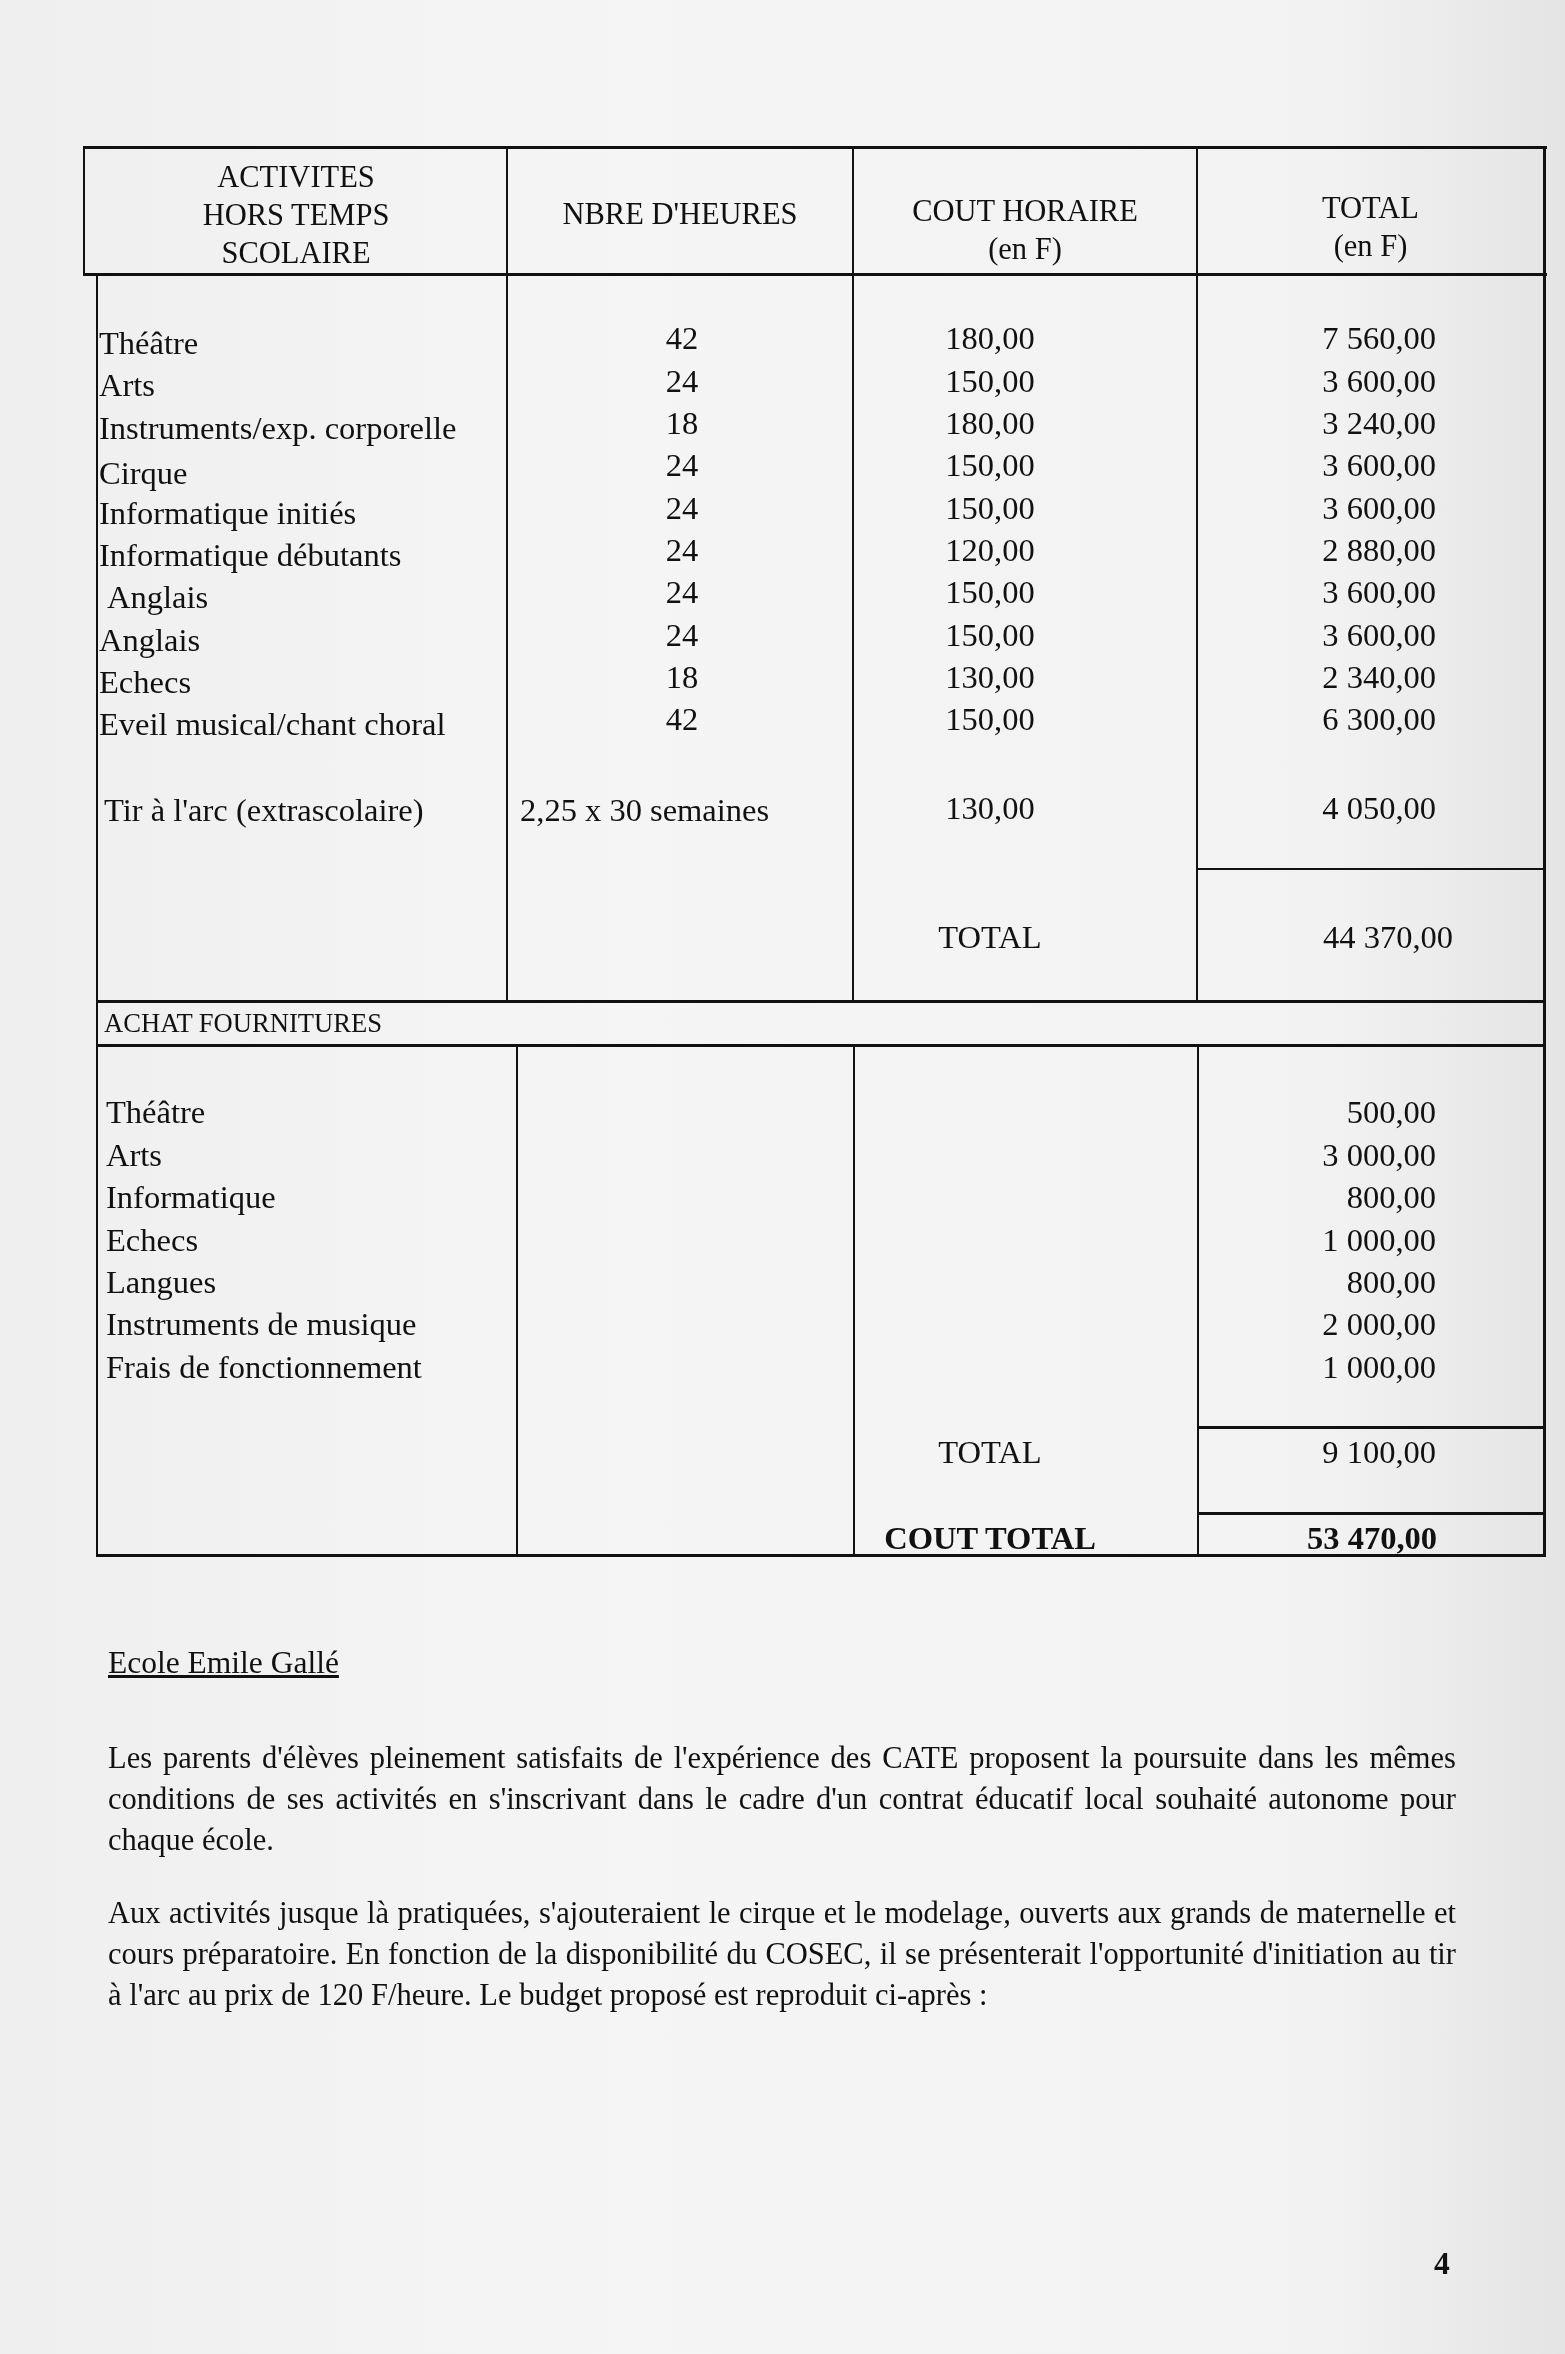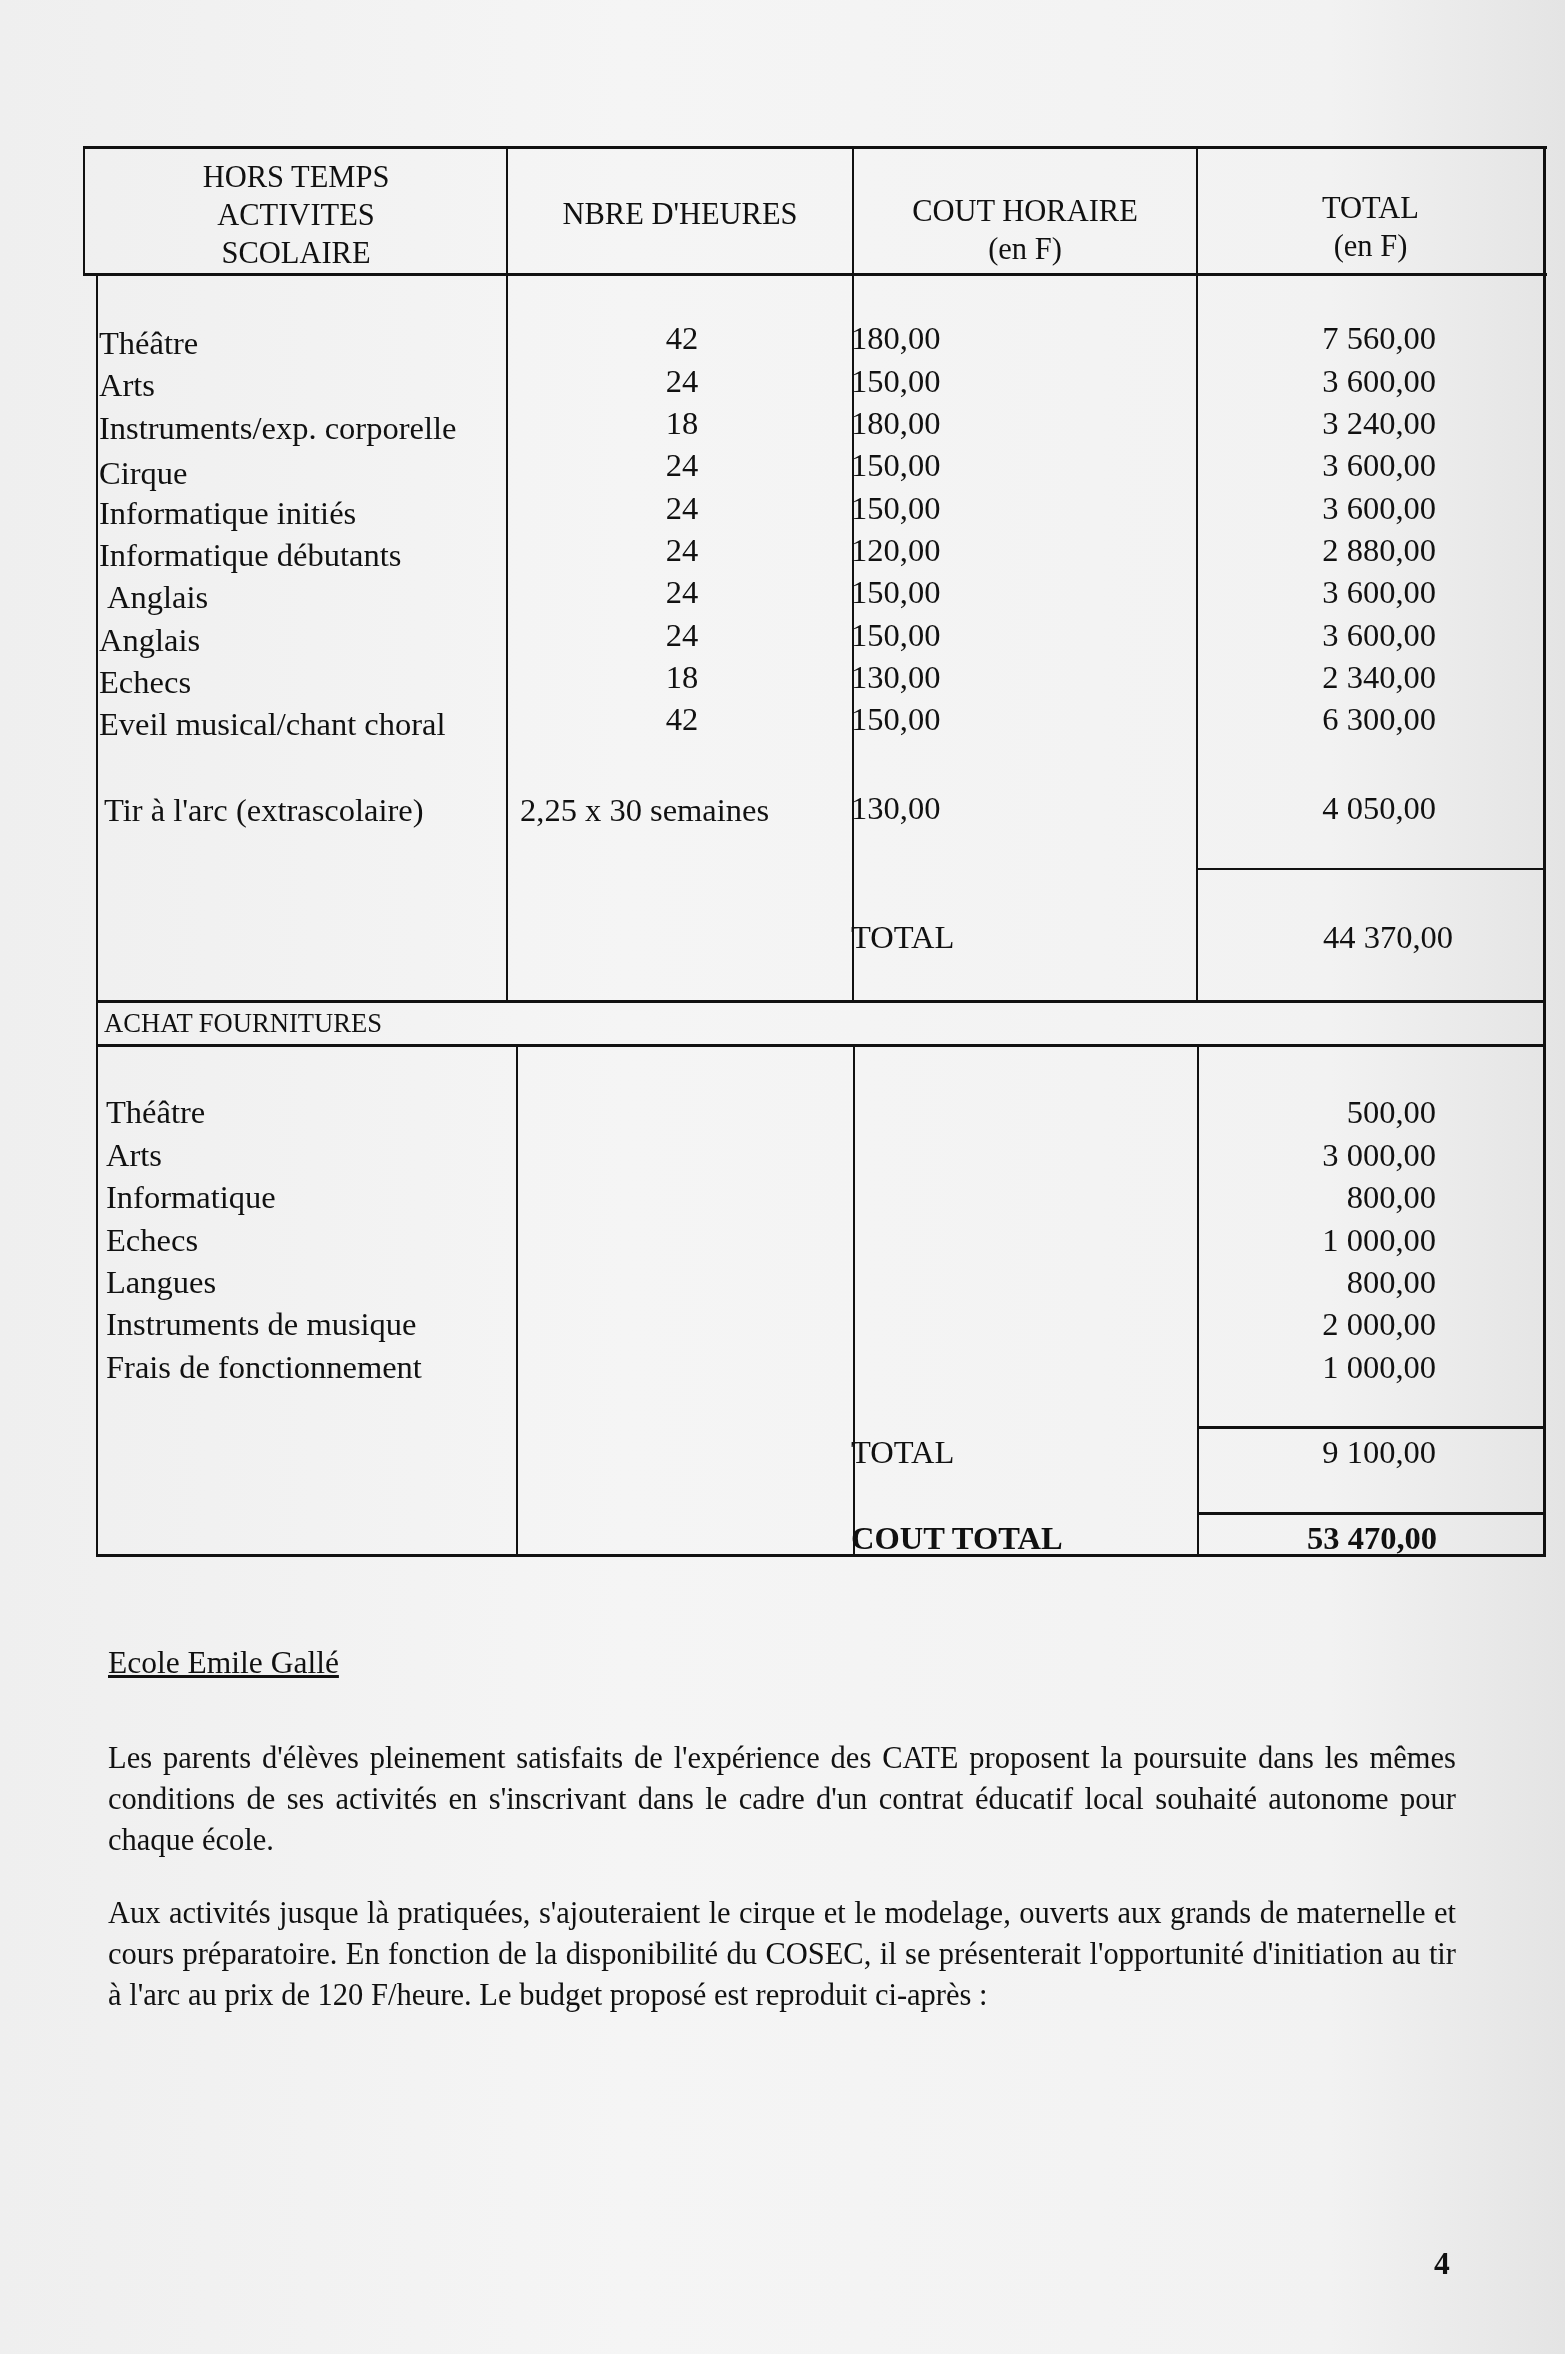--- a/index.html
+++ b/index.html
@@ -7,21 +7,21 @@
     width:1565px; height:2354px; position:relative; overflow:hidden;
     background: linear-gradient(90deg, #efefef 0%, #f5f5f5 40%, #f2f2f2 85%, #e4e4e4 100%);
     font-family: "Liberation Serif", "DejaVu Serif", serif;
     color:#111;
   }
   .line { position:absolute; background:#111; }
   .hdr { position:absolute; text-align:center; font-size:30.5px; line-height:38px; }
   .cell { position:absolute; font-size:32.5px; line-height:42px; }
   .lbl { left:99px; width:414px; }
   .hrs { left:512px; width:340px; text-align:center; }
-  .rate { left:851px; width:340px; text-align:left; }
+  .rate { left:820px; width:340px; text-align:center; }
   .tot { left:1202px; width:340px; text-align:center; }
   .tot-right { left:1202px; width:234px; text-align:right; }
   .bold { font-weight:bold; }
   .para { position:absolute; left:108px; width:1348px; font-size:30.5px; line-height:41px; text-align:justify; text-align-last:left; }
   .title { position:absolute; left:108px; top:1645px; font-size:31.5px; text-decoration:underline; }
   .pageno { position:absolute; left:1434px; top:2246px; font-size:31.5px; font-weight:bold; }
 </style>
 </head>
 <body>
 
@@ -43,22 +43,22 @@
 
   <div class="line" style="left:516px; top:1046px; width:2px; height:510px;"></div>
   <div class="line" style="left:853px; top:1046px; width:2px; height:510px;"></div>
   <div class="line" style="left:1197px; top:1046px; width:2px; height:510px;"></div>
   <div class="line" style="left:1197px; top:1426px; width:348px; height:3px;"></div>
   <div class="line" style="left:1197px; top:1512px; width:348px; height:3px;"></div>
   <div class="line" style="left:96px; top:1554px; width:1449px; height:3px;"></div>
 </div>
 
 <div class="hdr" style="left:85px; top:158px; width:422px;">
+  <div>ACTIVITES</div>
   <div>HORS TEMPS</div>
-  <div>ACTIVITES</div>
   <div>SCOLAIRE</div>
 </div>
 <div class="hdr" style="left:508px; top:195px; width:344px;">
   <div>NBRE D'HEURES</div>
 </div>
 <div class="hdr" style="left:854px; top:192px; width:342px;">
   <div>COUT HORAIRE</div>
   <div>(en F)</div>
 </div>
 <div class="hdr" style="left:1198px; top:189px; width:345px;">

